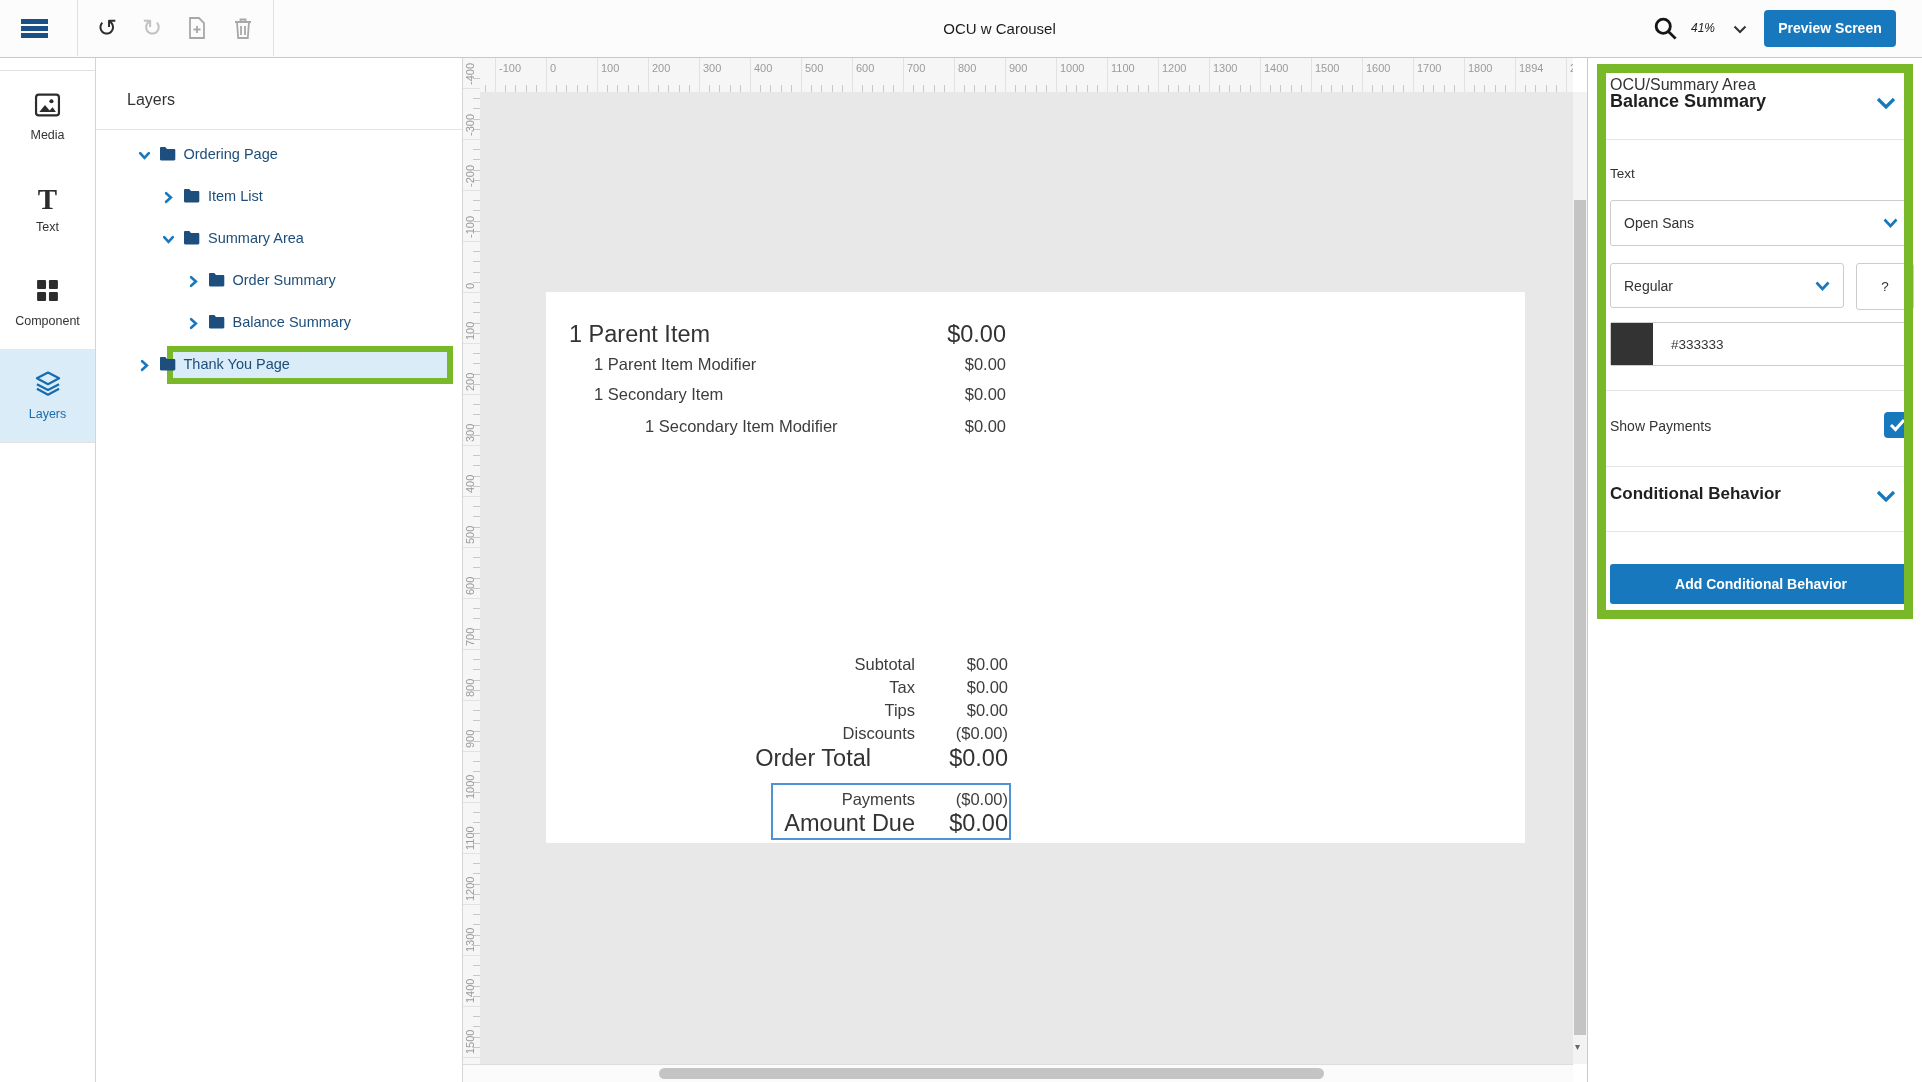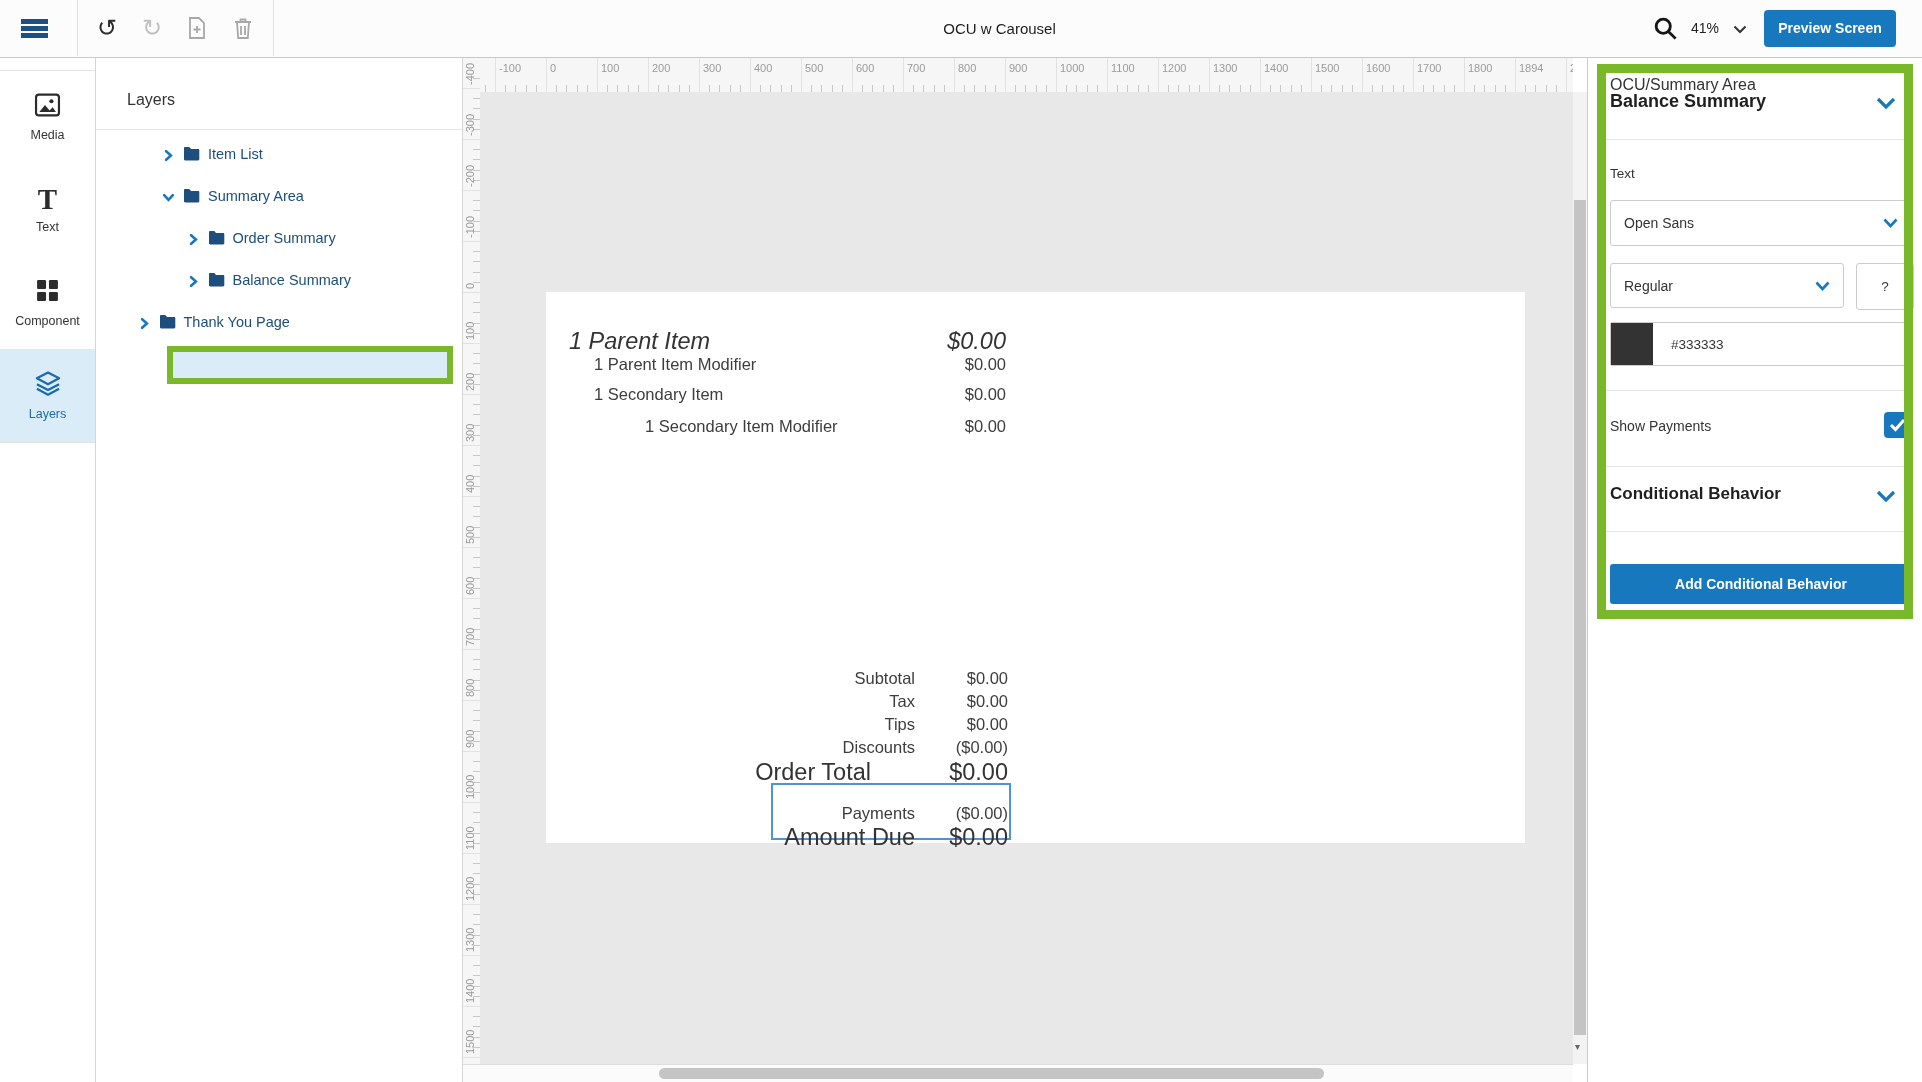--- a/index.html
+++ b/index.html
@@ -10,21 +10,21 @@
   #topbar{position:absolute;left:0;top:0;width:1922px;height:57px;background:#fcfcfc;
           border-bottom:1px solid #c8c8c8;z-index:40;}
   #hamburger{position:absolute;left:21px;top:19px;width:27px;height:20px;cursor:pointer;}
   #hamburger div{width:27px;height:4.6px;background:#1b5087;margin-bottom:2.6px;}
   .tb-sep{position:absolute;top:0;width:1px;height:56px;background:#e0e0e0;}
   .tb-btn{position:absolute;top:0;width:34px;height:56px;display:flex;align-items:center;justify-content:center;}
   .glyph{font-size:24px;line-height:1;}
   #topbar-title{position:absolute;left:77px;right:0;top:0;height:57px;line-height:57px;
                 text-align:center;font-size:15px;color:#1c1c1c;}
   #search-icon{position:absolute;left:1652px;top:15px;}
-  #zoom-level{position:absolute;left:1691px;top:0;line-height:57px;font-size:14px;color:#222;}
+  #zoom-level{position:absolute;left:1691px;top:0;line-height:57px;font-size:12px;color:#222;font-style:italic;}
   #zoom-caret{position:absolute;left:1733px;top:25px;}
   #preview-btn{position:absolute;left:1764px;top:10px;width:132px;height:37px;background:#1878bd;
                border-radius:4px;color:#fff;font-size:14px;font-weight:bold;text-align:center;
                line-height:37px;cursor:pointer;}
 
   
   #left-rail{position:absolute;left:0;top:57px;width:95px;bottom:0;background:#fff;
              border-right:1px solid #d5d5d5;z-index:30;}
   .rail-cell{position:absolute;left:0;width:95px;height:93px;border-bottom:1px solid #e2e2e2;
              display:flex;flex-direction:column;align-items:center;justify-content:center;
@@ -59,21 +59,21 @@
   .v-major{position:absolute;left:0;right:0;height:1px;background:#e2e2e2;}
   .v-minor{position:absolute;right:0;height:1px;width:7px;background:#c8c8c8;}
   .v-label{position:absolute;left:2px;font-size:11px;color:#9b9b9b;white-space:nowrap;
            transform-origin:0 0;transform:rotate(-90deg);}
   #viewport{position:absolute;left:18px;top:35px;width:1093px;height:972px;background:#e8e8e8;overflow:hidden;}
   #artboard{position:absolute;left:66px;top:200px;width:979px;height:551px;background:#fff;}
 
   .ab-row{position:absolute;display:flex;justify-content:space-between;align-items:baseline;}
   .ab-lg{font-size:23.5px;color:#333;}
   .ab-sm{font-size:16.5px;color:#3d3d3d;}
-  .tot-row{position:absolute;right:517px;width:330px;display:flex;align-items:flex-start;margin-top:14px;}
+  .tot-row{position:absolute;right:517px;width:330px;display:flex;align-items:flex-start;}
   .tot-label{flex:1;text-align:right;}
   .tot-value{width:93px;text-align:right;flex:0 0 auto;}
   #selection-outline{position:absolute;left:225px;top:491px;width:240px;height:57px;
                      border:2px solid #4e93d6;box-sizing:border-box;}
 
   #v-scrollbar{position:absolute;left:1111px;top:35px;width:14px;height:972px;background:#f3f3f3;}
   #v-thumb{position:absolute;left:1px;top:108px;width:12px;height:835px;background:#c4c4c4;}
   #v-scroll-arrow{position:absolute;left:2px;top:950px;width:10px;height:10px;color:#666;font-size:10px;line-height:10px;}
   #h-scrollbar{position:absolute;left:0;top:1007px;width:1111px;height:18px;background:#fbfbfb;
                border-top:1px solid #ddd;}
@@ -183,20 +183,29 @@
           </svg></span>
         <span class="rail-label">Layers</span>
       </div>
     </div>
 
   <div id="layers-panel">
     <div id="layers-title">Layers</div>
     <div id="layers-divider"></div>
     <div id="tree-annotation"></div>
     <div id="tree">
+        <div class="tree-row" style="padding-left: 42.5px;">
+          <span class="tree-chevron"><svg width="13" height="13" viewBox="0 0 12 12" fill="none" stroke="#1878bd" stroke-width="2.4" stroke-linecap="round">
+              <polyline points="2,3.8 6,8.2 10,3.8"></polyline>
+            </svg></span>
+          <span class="tree-icon"><svg width="17" height="15" viewBox="0 0 17 15">
+              <path d="M1 2.2c0-.7.5-1.2 1.2-1.2h4.1l1.7 2.1h7.1c.7 0 1.2.5 1.2 1.2v9c0 .7-.5 1.2-1.2 1.2H2.2c-.7 0-1.2-.5-1.2-1.2z" fill="#1d4e7e"></path>
+            </svg></span>
+          <span class="tree-label">Ordering Page</span>
+        </div>
         <div class="tree-row" style="padding-left: 67px;">
           <span class="tree-chevron"><svg width="13" height="13" viewBox="0 0 12 12" fill="none" stroke="#1878bd" stroke-width="2.4" stroke-linecap="round">
               <polyline points="3.8,2 8.2,6 3.8,10"></polyline>
             </svg></span>
           <span class="tree-icon"><svg width="17" height="15" viewBox="0 0 17 15">
               <path d="M1 2.2c0-.7.5-1.2 1.2-1.2h4.1l1.7 2.1h7.1c.7 0 1.2.5 1.2 1.2v9c0 .7-.5 1.2-1.2 1.2H2.2c-.7 0-1.2-.5-1.2-1.2z" fill="#1d4e7e"></path>
             </svg></span>
           <span class="tree-label">Item List</span>
         </div>
         <div class="tree-row" style="padding-left: 67px;">
@@ -485,21 +494,21 @@
         <div class="h-minor" style="left: 1045.2px;"></div>
         <div class="h-minor" style="left: 1055.4px;"></div>
         <div class="h-minor" style="left: 1065.6px;"></div>
         <div class="h-minor" style="left: 1075.8px;"></div>
         <div class="h-major" style="left: 1086px;"></div>
         <div class="h-label" style="left: 1090px;">2000</div>
       </div>
     <div id="viewport">
       <div id="artboard">
         <div id="selection-outline"></div>
-      <div class="ab-row ab-lg" style="left: 23px; right: 519px; top: 36px; font-style: italic;">
+      <div class="ab-row ab-lg" style="left: 23px; right: 519px; top: 29px;">
             <span>1 Parent Item</span>
             <span>$0.00</span>
           </div>
           <div class="ab-row ab-sm" style="left: 48px; right: 519px; top: 63px;">
             <span>1 Parent Item Modifier</span>
             <span>$0.00</span>
           </div>
           <div class="ab-row ab-sm" style="left: 48px; right: 519px; top: 93px;">
             <span>1 Secondary Item</span>
             <span>$0.00</span>

